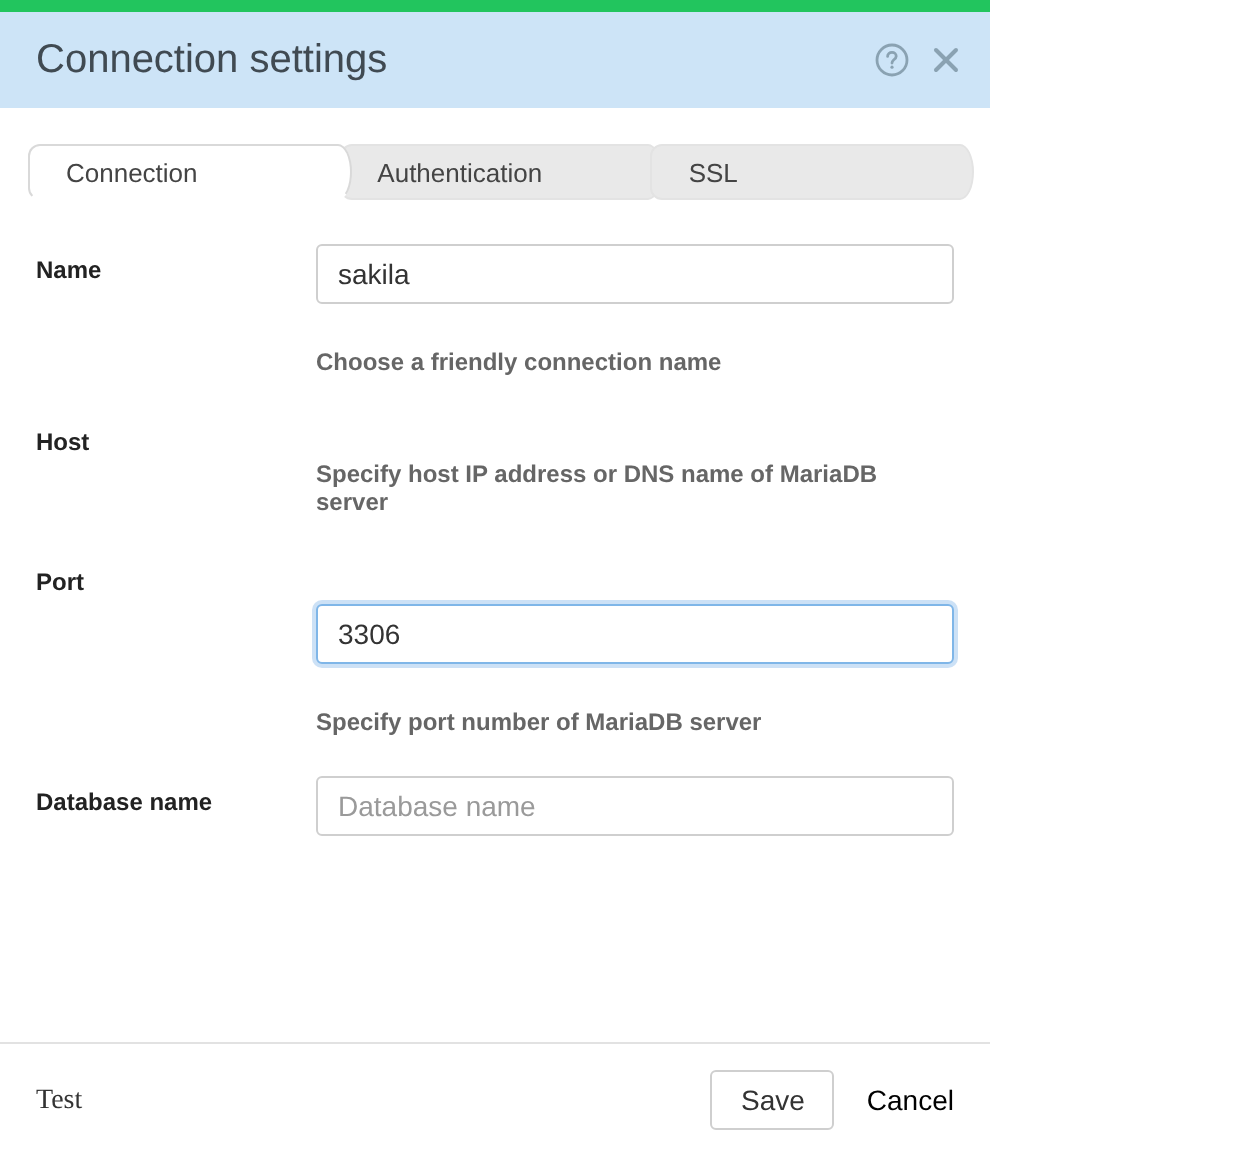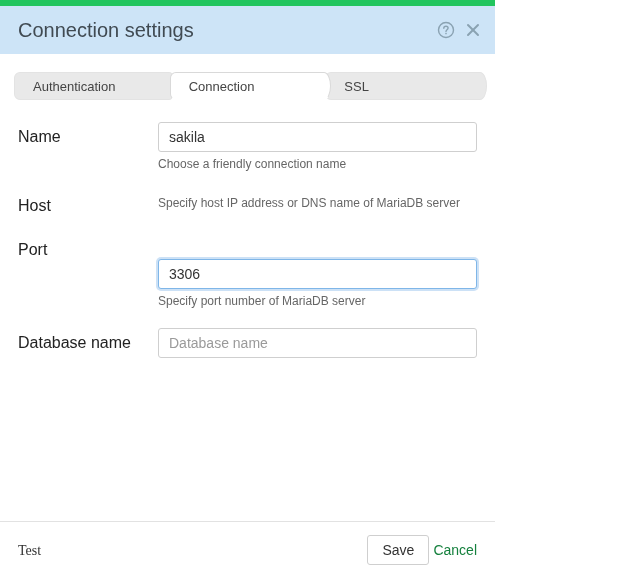--- a/index.html
+++ b/index.html
@@ -57,22 +57,22 @@
     overflow: auto;
   }
   .row {
     display: flex;
     align-items: flex-start;
     margin-bottom: 20px;
   }
   .row-label {
     width: 140px;
     padding-top: 6px;
-    font-size: 16px;
-    font-weight: 400;
+    font-size: 12px;
+    font-weight: 700;
     color: #222;
   }
   .row-field { flex: 1; }
   .row-field input[type="text"] {
     width: 100%;
     height: 30px;
     border: 1px solid #cfcfcf;
     border-radius: 3px;
     padding: 4px 10px;
     font-size: 14px;
@@ -81,50 +81,51 @@
   }
   .row-field input[type="text"]::placeholder { color: #9a9a9a; }
   .row-field input.focused {
     border: 1px solid #7fb6e8;
     box-shadow: 0 0 0 2px rgba(110,170,230,0.35);
     margin-top: 24px;
   }
   .help-text {
     font-size: 12px;
     color: #666;
-    margin-top: 5px;
+    margin-top: 22px;
+    font-weight: bold;
   }
 
   .footer {
     border-top: 1px solid #e2e2e2;
     height: 56px;
     display: flex;
     align-items: center;
     padding: 0 18px;
   }
   .footer-left { flex: 1; font-family: Liberation Serif, serif; }
   .test-link {
     font-size: 14px;
     color: #333;
     cursor: pointer;
   }
-  .footer-right { display: flex; align-items: center; gap: 4px; }
+  .footer-right { display: flex; align-items: center; gap: 16px; }
   .btn-save {
     height: 30px;
     padding: 0 14px;
     border: 1px solid #cfcfcf;
     background: #fff;
     border-radius: 3px;
     font-size: 14px;
     color: #333;
     cursor: pointer;
   }
   .btn-cancel {
     font-size: 14px;
-    color: #15803d;
+    color: #000000;
     cursor: pointer;
     background: none;
     border: none;
   }
 </style>
 </head>
 <body>
 
 <div class="dialog">
 
@@ -142,25 +143,25 @@
         <svg width="16" height="16" viewBox="0 0 16 16" stroke="#8aa2b2" stroke-width="2" stroke-linecap="round">
           <line x1="3" y1="3" x2="13" y2="13"></line>
           <line x1="13" y1="3" x2="3" y2="13"></line>
         </svg>
       </span>
     </div>
   </div>
 
   <div class="tabs-wrap">
     <div class="tabs">
+      <div class="tab active">
+        <span>Connection</span>
+      </div>
       <div class="tab">
         <span>Authentication</span>
-      </div>
-      <div class="tab active">
-        <span>Connection</span>
       </div>
       <div class="tab">
         <span>SSL</span>
       </div>
     </div>
   </div>
 
   <div class="form-area">
 
     <div class="row">

